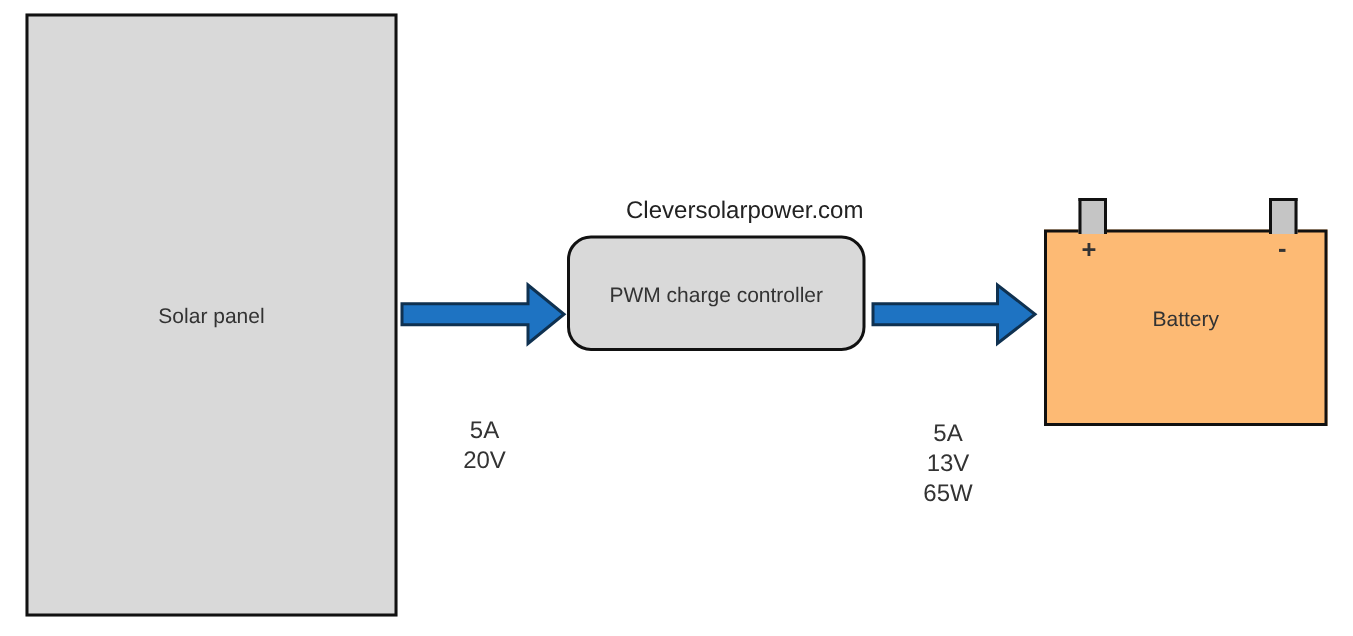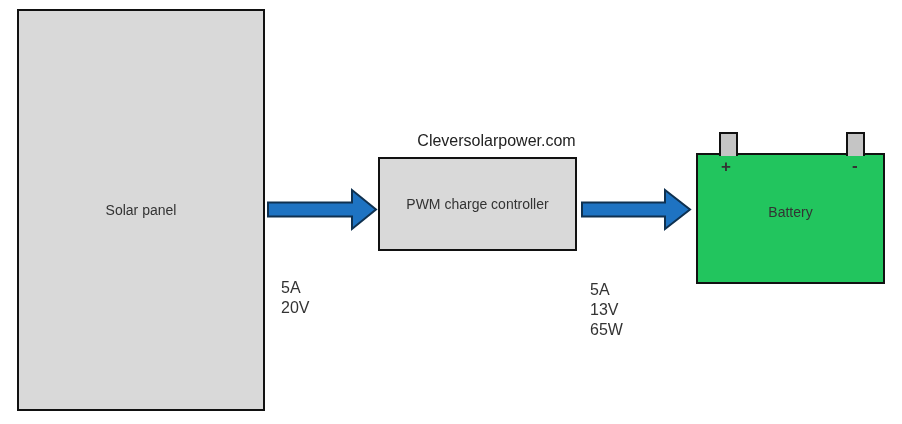--- a/index.html
+++ b/index.html
@@ -22,27 +22,28 @@
     font-size: 14px;
     color: #333333;
   }
   .solar {
     left: 17px; top: 9px;
     width: 248px; height: 402px;
     background: #d9d9d9;
   }
   .pwm {
     left: 378px; top: 157px;
-    width: 199px; height: 94px;
+    width: 199px; height: 77px;
     background: #d9d9d9;
+    border-radius: 16px;
   }
   .battery-body {
     left: 696px; top: 153px;
     width: 189px; height: 131px;
-    background: #22c55e;
+    background: #fdba74;
     z-index: 1;
     padding-bottom: 14px;
   }
   .terminal {
     position: absolute;
     box-sizing: border-box;
     top: 132px;
     width: 19px; height: 24px;
     background: #c5c5c5;
     border: 2px solid #111111;
@@ -72,20 +73,21 @@
   .arrow {
     position: absolute;
     width: 116px; height: 46px;
     top: 186px;
   }
   .arrow.a1 { left: 264px; }
   .arrow.a2 { left: 578px; }
   .specs {
     position: absolute;
     width: 84px;
+    text-align: center;
     font-size: 16px;
     line-height: 20px;
     color: #333333;
   }
   .specs.left { left: 281px; top: 278px; }
   .specs.right { left: 590px; top: 280px; }
 </style>
 </head>
 <body>
 

